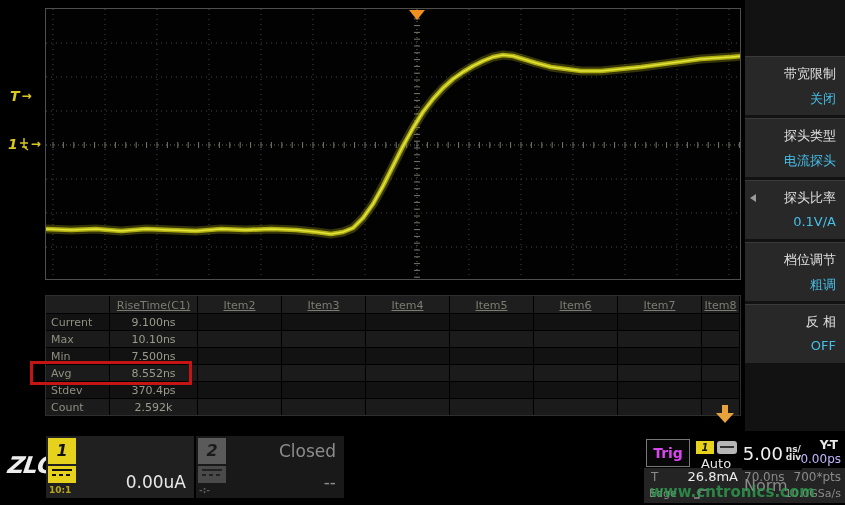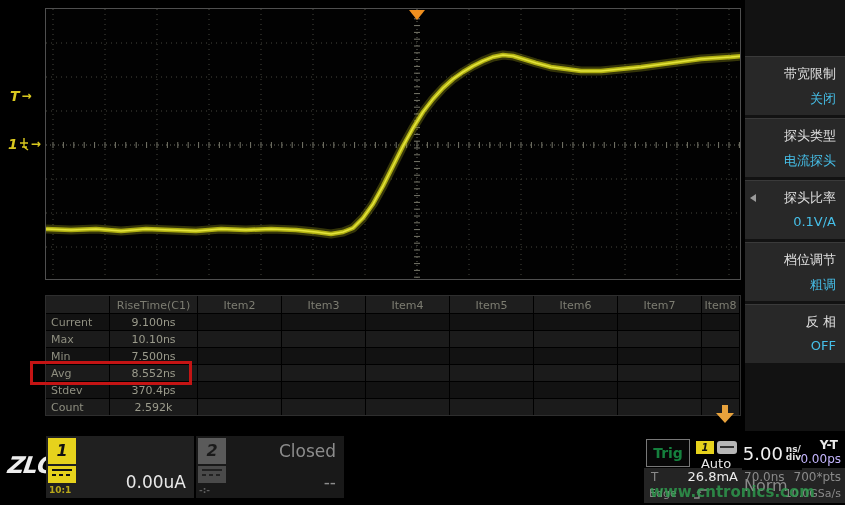--- a/index.html
+++ b/index.html
@@ -17,21 +17,21 @@
   .wave-core{fill:none;stroke:#e9e93f;stroke-width:1.6;opacity:.9;stroke-linejoin:round;}
   .trig-tri{position:absolute;left:363px;top:1px;width:0;height:0;border-left:8px solid transparent;border-right:8px solid transparent;border-top:10px solid #ef8f1f;}
 
   
   .marker{position:absolute;color:#d9c81f;font-weight:bold;font-style:italic;font-size:14px;display:flex;align-items:center;gap:2px;}
   .marker .arrow-ch{font-style:normal;font-size:12px;line-height:1;}
 
   
   .meas{position:absolute;left:45px;top:295px;width:696px;height:121px;background:#0d0d0d;border:1px solid #2e2e2e;font-size:11px;}
   .meas-grid{display:grid;grid-template-columns:64px 88px 84px 84px 84px 84px 84px 84px 1fr;width:100%;height:100%;grid-auto-rows:17px;}
-  .meas-grid .th{background:#1e1e1e;color:#7d7d72;height:19px;line-height:19px;text-align:center;border-right:1px solid #000;overflow:hidden;white-space:nowrap;}
+  .meas-grid .th{background:#1e1e1e;color:#7d7d72;height:19px;line-height:19px;text-align:center;border-right:1px solid #000;overflow:hidden;white-space:nowrap;text-decoration:underline;}
   .meas-grid .cell{line-height:17px;border-right:1px solid #000;border-top:1px solid #000;color:#9b9b8c;overflow:hidden;white-space:nowrap;}
   .meas-grid .lab{padding-left:5px;color:#8f8f80;}
   .meas-grid .val{text-align:center;}
   .row-a{background:#121212;}
   .row-b{background:#1b1b1b;}
   .redbox{position:absolute;left:30px;top:361px;width:162px;height:24px;border:3px solid #c41414;z-index:5;}
   .more-arrow{position:absolute;left:714px;top:405px;z-index:4;}
 
   
   .sb{position:absolute;left:745px;top:0;width:100px;height:431px;background:#121212;}
@@ -60,21 +60,21 @@
   .cicon.g .ln{background:#222;}
   .cicon.g .lndash{background:repeating-linear-gradient(90deg,#222 0 4px,transparent 4px 7px);}
   .ratio{position:absolute;left:3px;top:49px;font-size:9px;font-weight:bold;}
   .ratio.y{color:#b9a81a;}
   .ratio.g{color:#5f5f5f;}
   .chv1{position:absolute;right:8px;top:5px;color:#e8e8e8;font-size:17px;}
   .chv2{position:absolute;right:8px;top:36px;color:#e8e8e8;font-size:17px;}
   .chv1.dim,.chv2.dim{color:#8d8d8d;}
 
   .band{position:absolute;left:644px;top:468px;width:201px;height:35px;background:#242424;}
-  .trigbox{position:absolute;left:646px;top:439px;width:44px;height:28px;background:#070707;border:1px solid #787878;color:#15803d;font-weight:bold;font-size:14px;text-align:center;line-height:26px;}
+  .trigbox{position:absolute;left:646px;top:439px;width:44px;height:28px;background:#070707;border:1px solid #787878;color:#d946ef;font-weight:bold;font-size:14px;text-align:center;line-height:26px;}
   .srcbadge{position:absolute;left:696px;top:441px;width:18px;height:13px;background:#e6d21c;color:#111;font-size:10px;font-weight:bold;font-style:italic;text-align:center;line-height:13px;}
   .srcicon{position:absolute;left:717px;top:441px;width:20px;height:13px;background:#b6b6b6;border-radius:3px;padding:5px 3px 0 3px;}
   .srcicon .ln{background:#333;margin:0;}
   .auto{position:absolute;left:692px;top:456px;width:48px;text-align:center;color:#e8e8e8;font-size:13px;}
   .t-dim{position:absolute;left:651px;top:470px;color:#8a8a8a;font-size:12px;}
   .level{position:absolute;left:662px;top:469px;width:76px;text-align:right;color:#ececec;font-size:13px;}
   .edge{position:absolute;left:649px;top:487px;color:#8a8a8a;font-size:11px;display:flex;align-items:center;gap:17px;}
   .tbbox{position:absolute;left:742px;top:436px;width:60px;height:34px;background:#000;display:flex;align-items:center;justify-content:center;gap:3px;}
   .tbscale{color:#f0f0f0;font-size:18px;}
   .tbunit{display:flex;flex-direction:column;color:#e0e0e0;font-size:9px;line-height:8px;font-weight:bold;}

